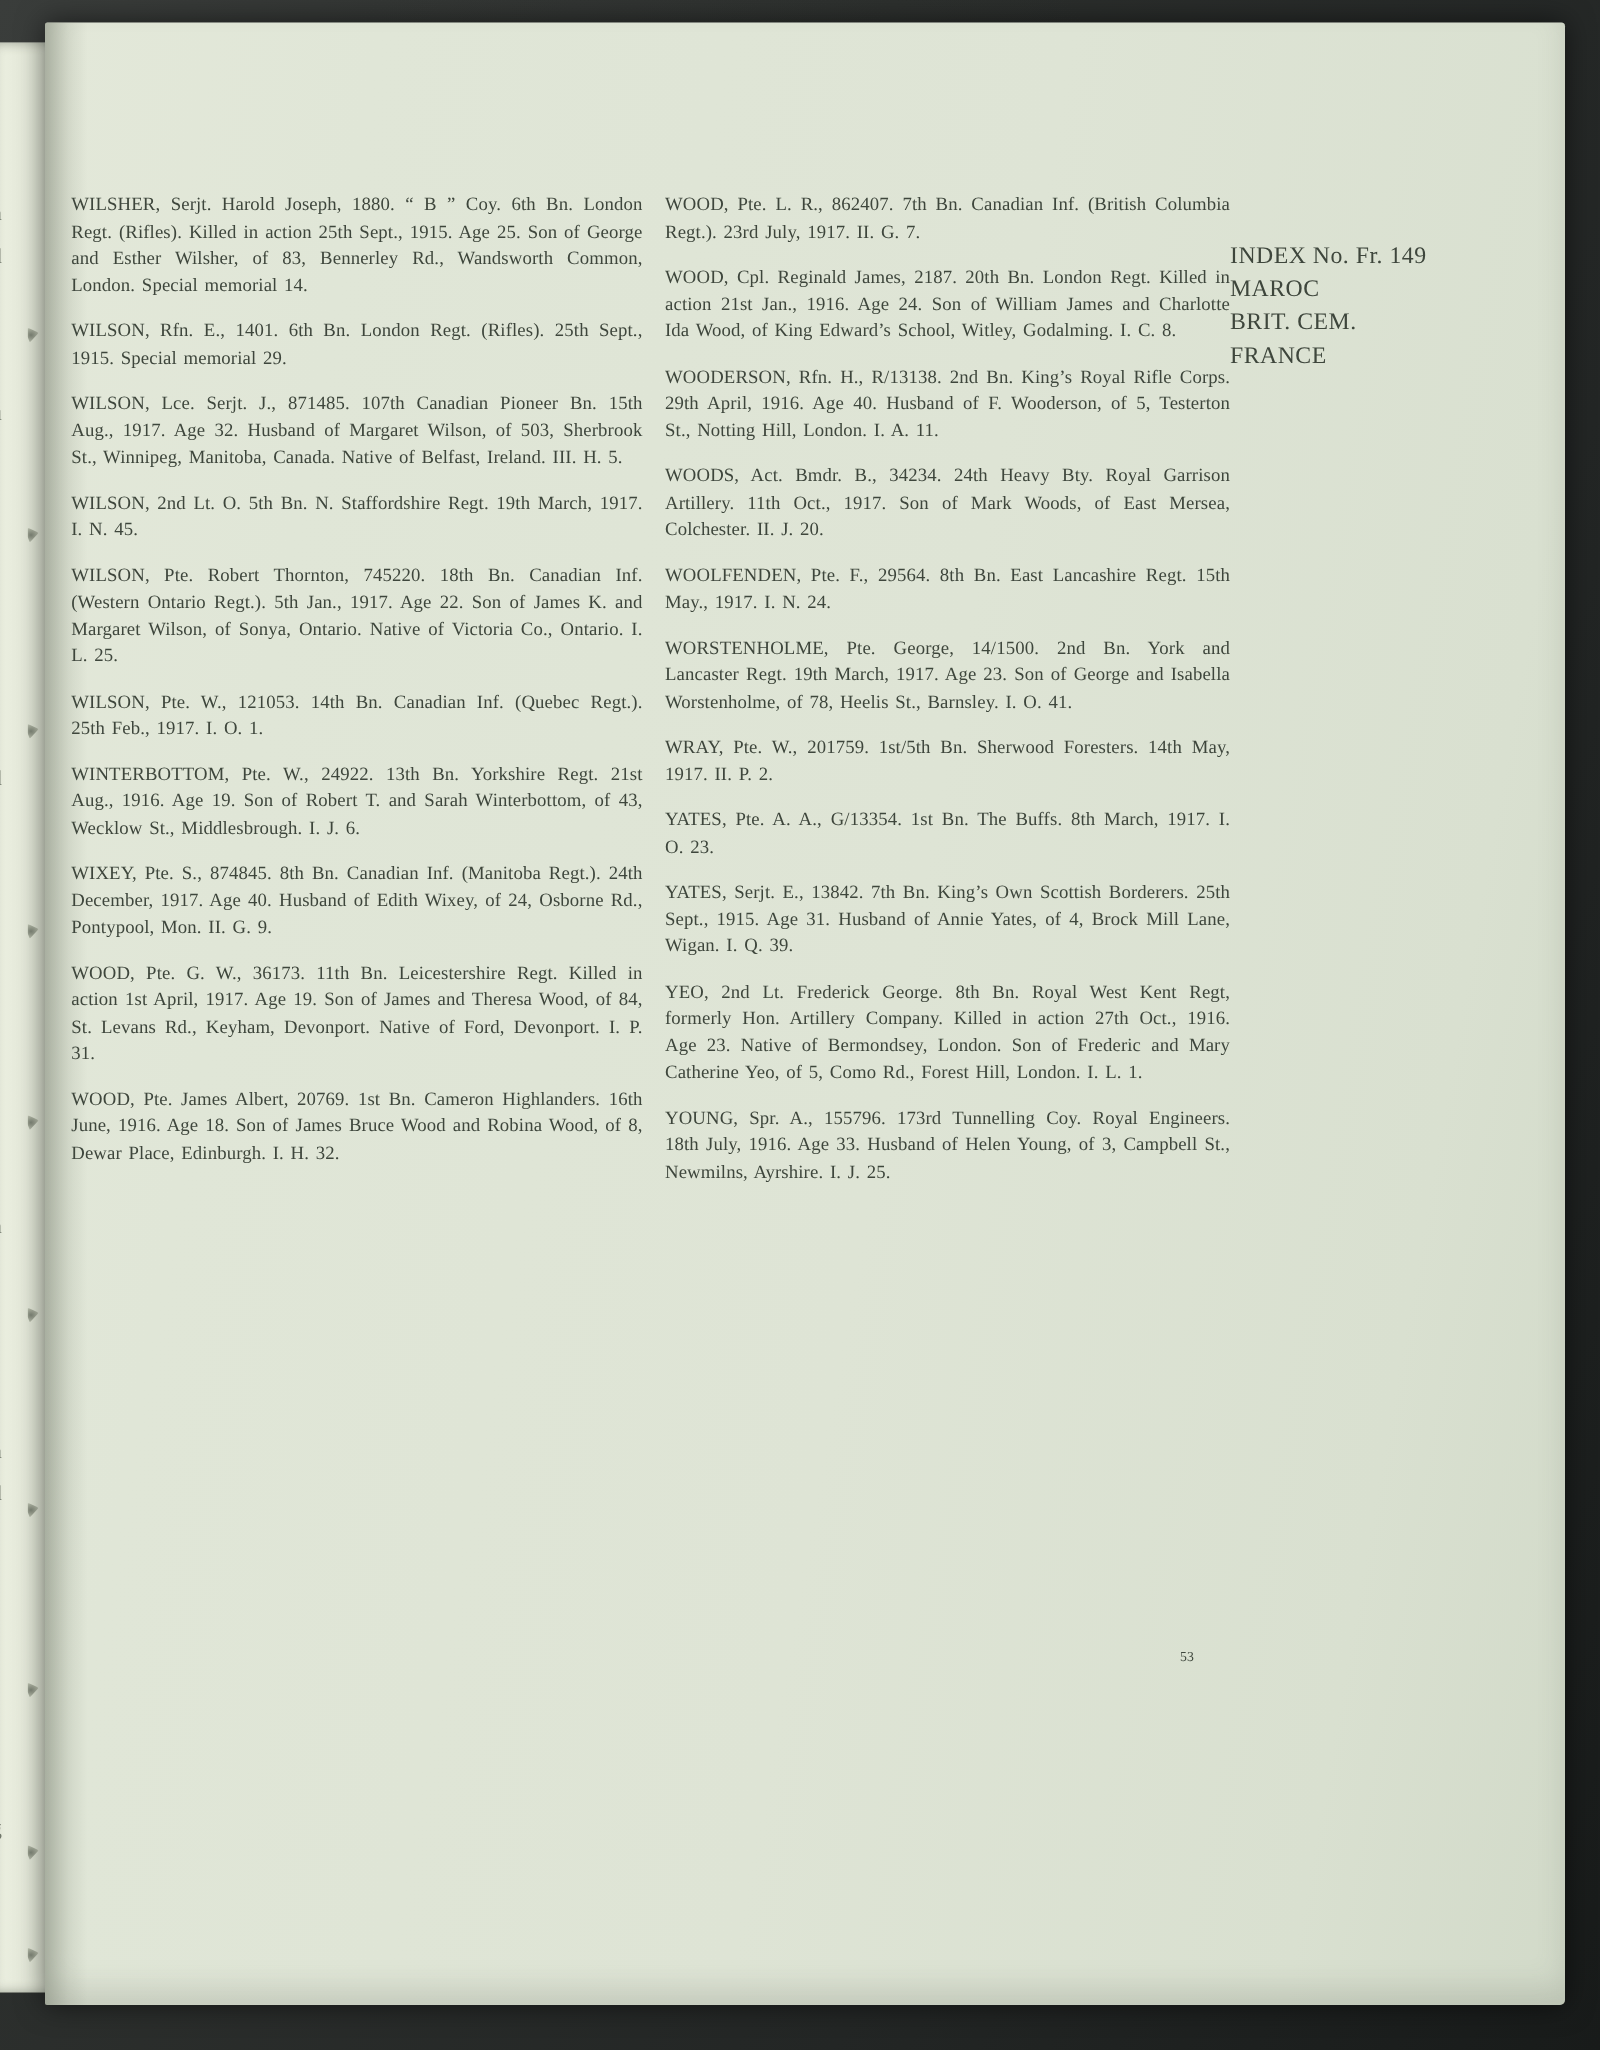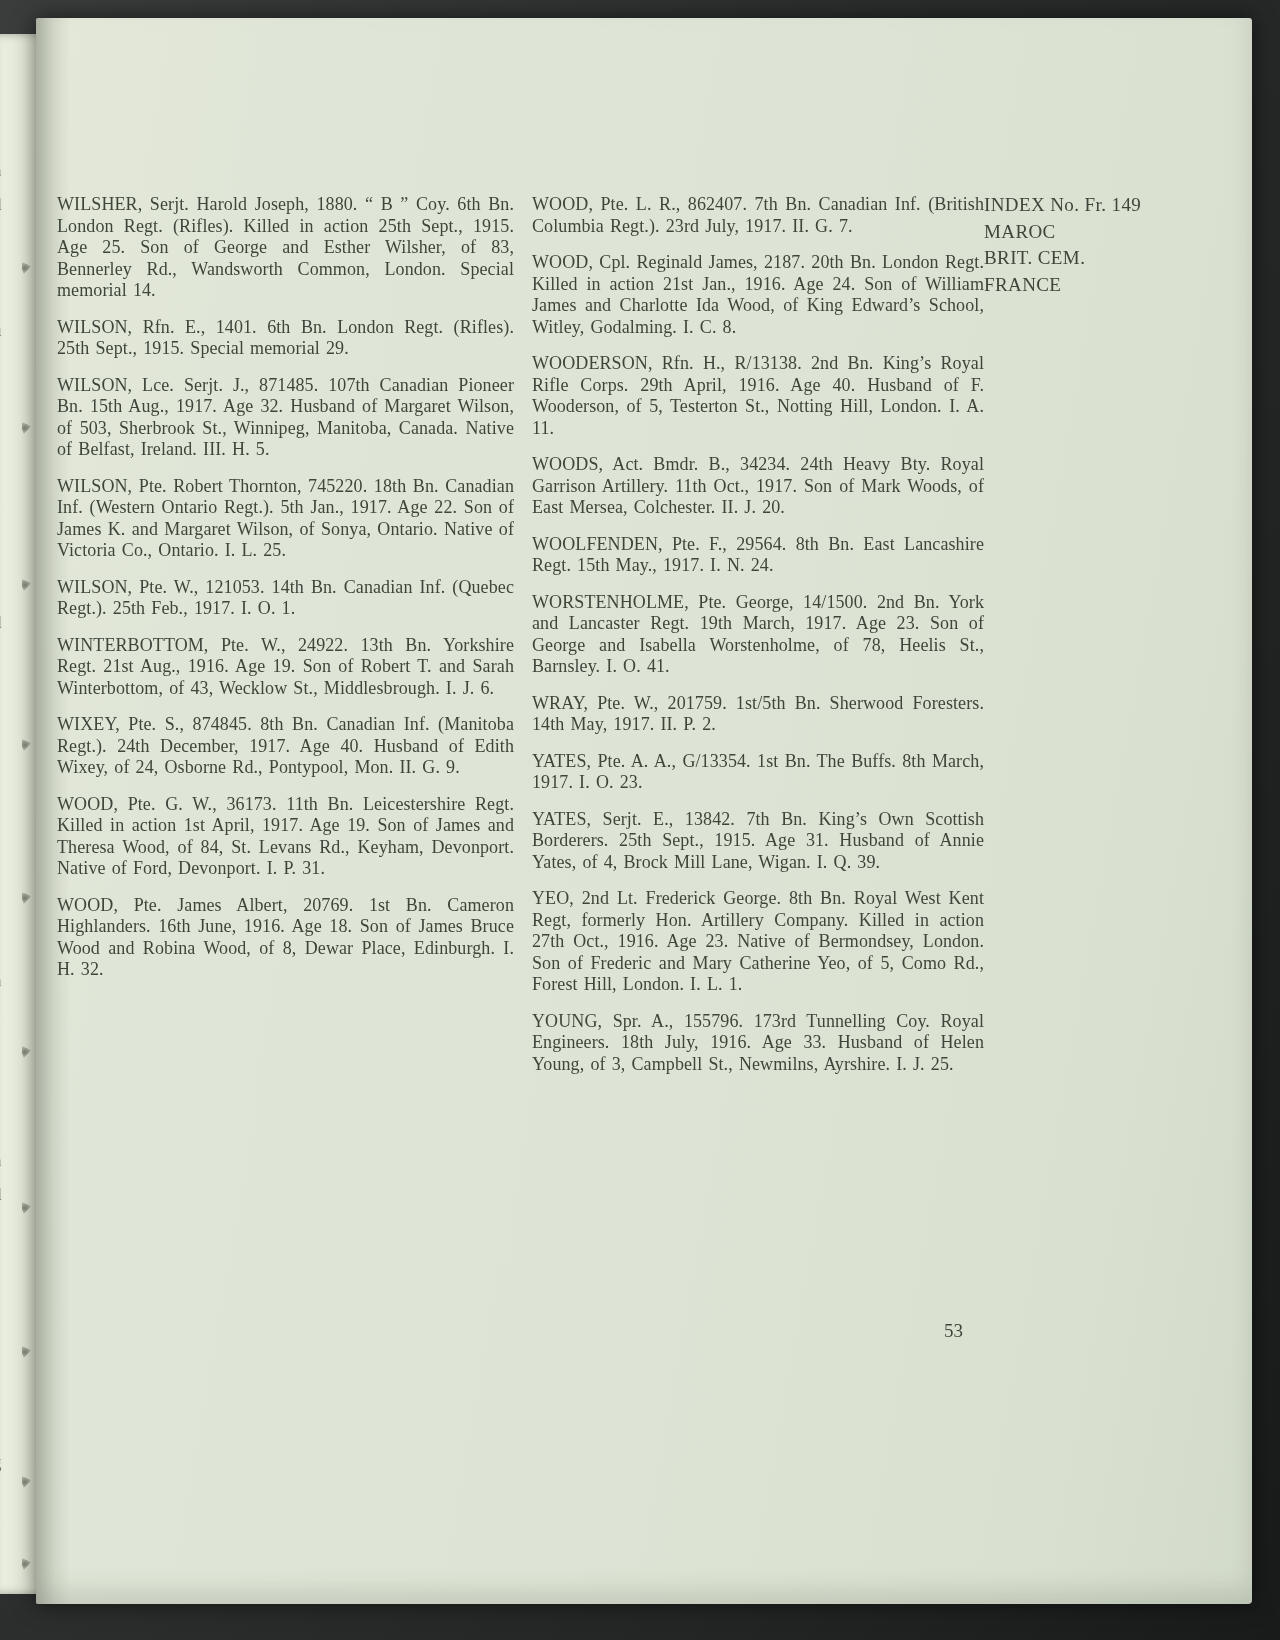--- a/index.html
+++ b/index.html
@@ -49,33 +49,33 @@
       linear-gradient(100deg,#e3e8d9 0%,#e0e6d7 18%,#dee4d5 55%,#d9e0d0 85%,#d2dac9 100%);
     box-shadow:0 0 22px rgba(0,0,0,.55), inset 0 -14px 22px rgba(90,96,84,.18);
     border-radius:2px 3px 4px 2px;
   }
   .gutter-shade{
     position:absolute;left:0;top:0;width:34px;height:100%;
     background:linear-gradient(90deg,rgba(96,104,88,.38) 0%,rgba(96,104,88,.12) 55%,rgba(96,104,88,0) 100%);
     border-radius:2px 0 0 2px;
   }
 
-  .col{position:absolute;color:#3e463c;font-size:18px;line-height:21.5px;margin-top:40px;}
+  .col{position:absolute;color:#3e463c;font-size:15px;line-height:21.5px;}
   .col-left{left:21px;top:136px;width:457px;}
   .col-right{left:496px;top:136px;width:452px;}
   .entry{margin:0 0 15px 0;text-align:justify;word-spacing:1.5px;letter-spacing:.1px;}
 
   .index-block{
     position:absolute;left:948px;top:138px;width:240px;
     color:#3e463c;font-size:19px;line-height:26.5px;letter-spacing:.4px;margin-top:36px;
   }
 
   .page-number{
     position:absolute;left:908px;top:1302px;width:40px;
-    color:#3e463c;font-size:19px;
+    color:#3e463c;font-size:11px;
   }
 </style>
 </head>
 <body>
 
 <div class="edge-strip">
   <span class="frag">n</span>
   <span class="frag">d</span>
   <span class="frag">u</span>
   <span class="frag">l</span>
@@ -100,20 +100,21 @@
   <i class="stitch"></i>
 </div>
 
 <div class="page">
   <div class="gutter-shade"></div>
 
   <div class="col col-left">
     <p class="entry">WILSHER, Serjt. Harold Joseph, 1880. “ B ” Coy. 6th Bn. London Regt. (Rifles). Killed in action 25th Sept., 1915. Age 25. Son of George and Esther Wilsher, of 83, Bennerley Rd., Wandsworth Common, London. Special memorial 14.</p>
     <p class="entry">WILSON, Rfn. E., 1401. 6th Bn. London Regt. (Rifles). 25th Sept., 1915. Special memorial 29.</p>
     <p class="entry">WILSON, Lce. Serjt. J., 871485. 107th Canadian Pioneer Bn. 15th Aug., 1917. Age 32. Husband of Margaret Wilson, of 503, Sherbrook St., Winnipeg, Manitoba, Canada. Native of Belfast, Ireland. III. H. 5.</p>
+    <p class="entry">WILSON, 2nd Lt. O. 5th Bn. N. Staffordshire Regt. 19th March, 1917. I. N. 45.</p>
     <p class="entry">WILSON, Pte. Robert Thornton, 745220. 18th Bn. Canadian Inf. (Western Ontario Regt.). 5th Jan., 1917. Age 22. Son of James K. and Margaret Wilson, of Sonya, Ontario. Native of Victoria Co., Ontario. I. L. 25.</p>
     <p class="entry">WILSON, Pte. W., 121053. 14th Bn. Canadian Inf. (Quebec Regt.). 25th Feb., 1917. I. O. 1.</p>
     <p class="entry">WINTERBOTTOM, Pte. W., 24922. 13th Bn. Yorkshire Regt. 21st Aug., 1916. Age 19. Son of Robert T. and Sarah Winterbottom, of 43, Wecklow St., Middlesbrough. I. J. 6.</p>
     <p class="entry">WIXEY, Pte. S., 874845. 8th Bn. Canadian Inf. (Manitoba Regt.). 24th December, 1917. Age 40. Husband of Edith Wixey, of 24, Osborne Rd., Pontypool, Mon. II. G. 9.</p>
     <p class="entry">WOOD, Pte. G. W., 36173. 11th Bn. Leicestershire Regt. Killed in action 1st April, 1917. Age 19. Son of James and Theresa Wood, of 84, St. Levans Rd., Keyham, Devonport. Native of Ford, Devonport. I. P. 31.</p>
     <p class="entry">WOOD, Pte. James Albert, 20769. 1st Bn. Cameron Highlanders. 16th June, 1916. Age 18. Son of James Bruce Wood and Robina Wood, of 8, Dewar Place, Edinburgh. I. H. 32.</p>
   </div>
 
   <div class="col col-right">
     <p class="entry">WOOD, Pte. L. R., 862407. 7th Bn. Canadian Inf. (British Columbia Regt.). 23rd July, 1917. II. G. 7.</p>

